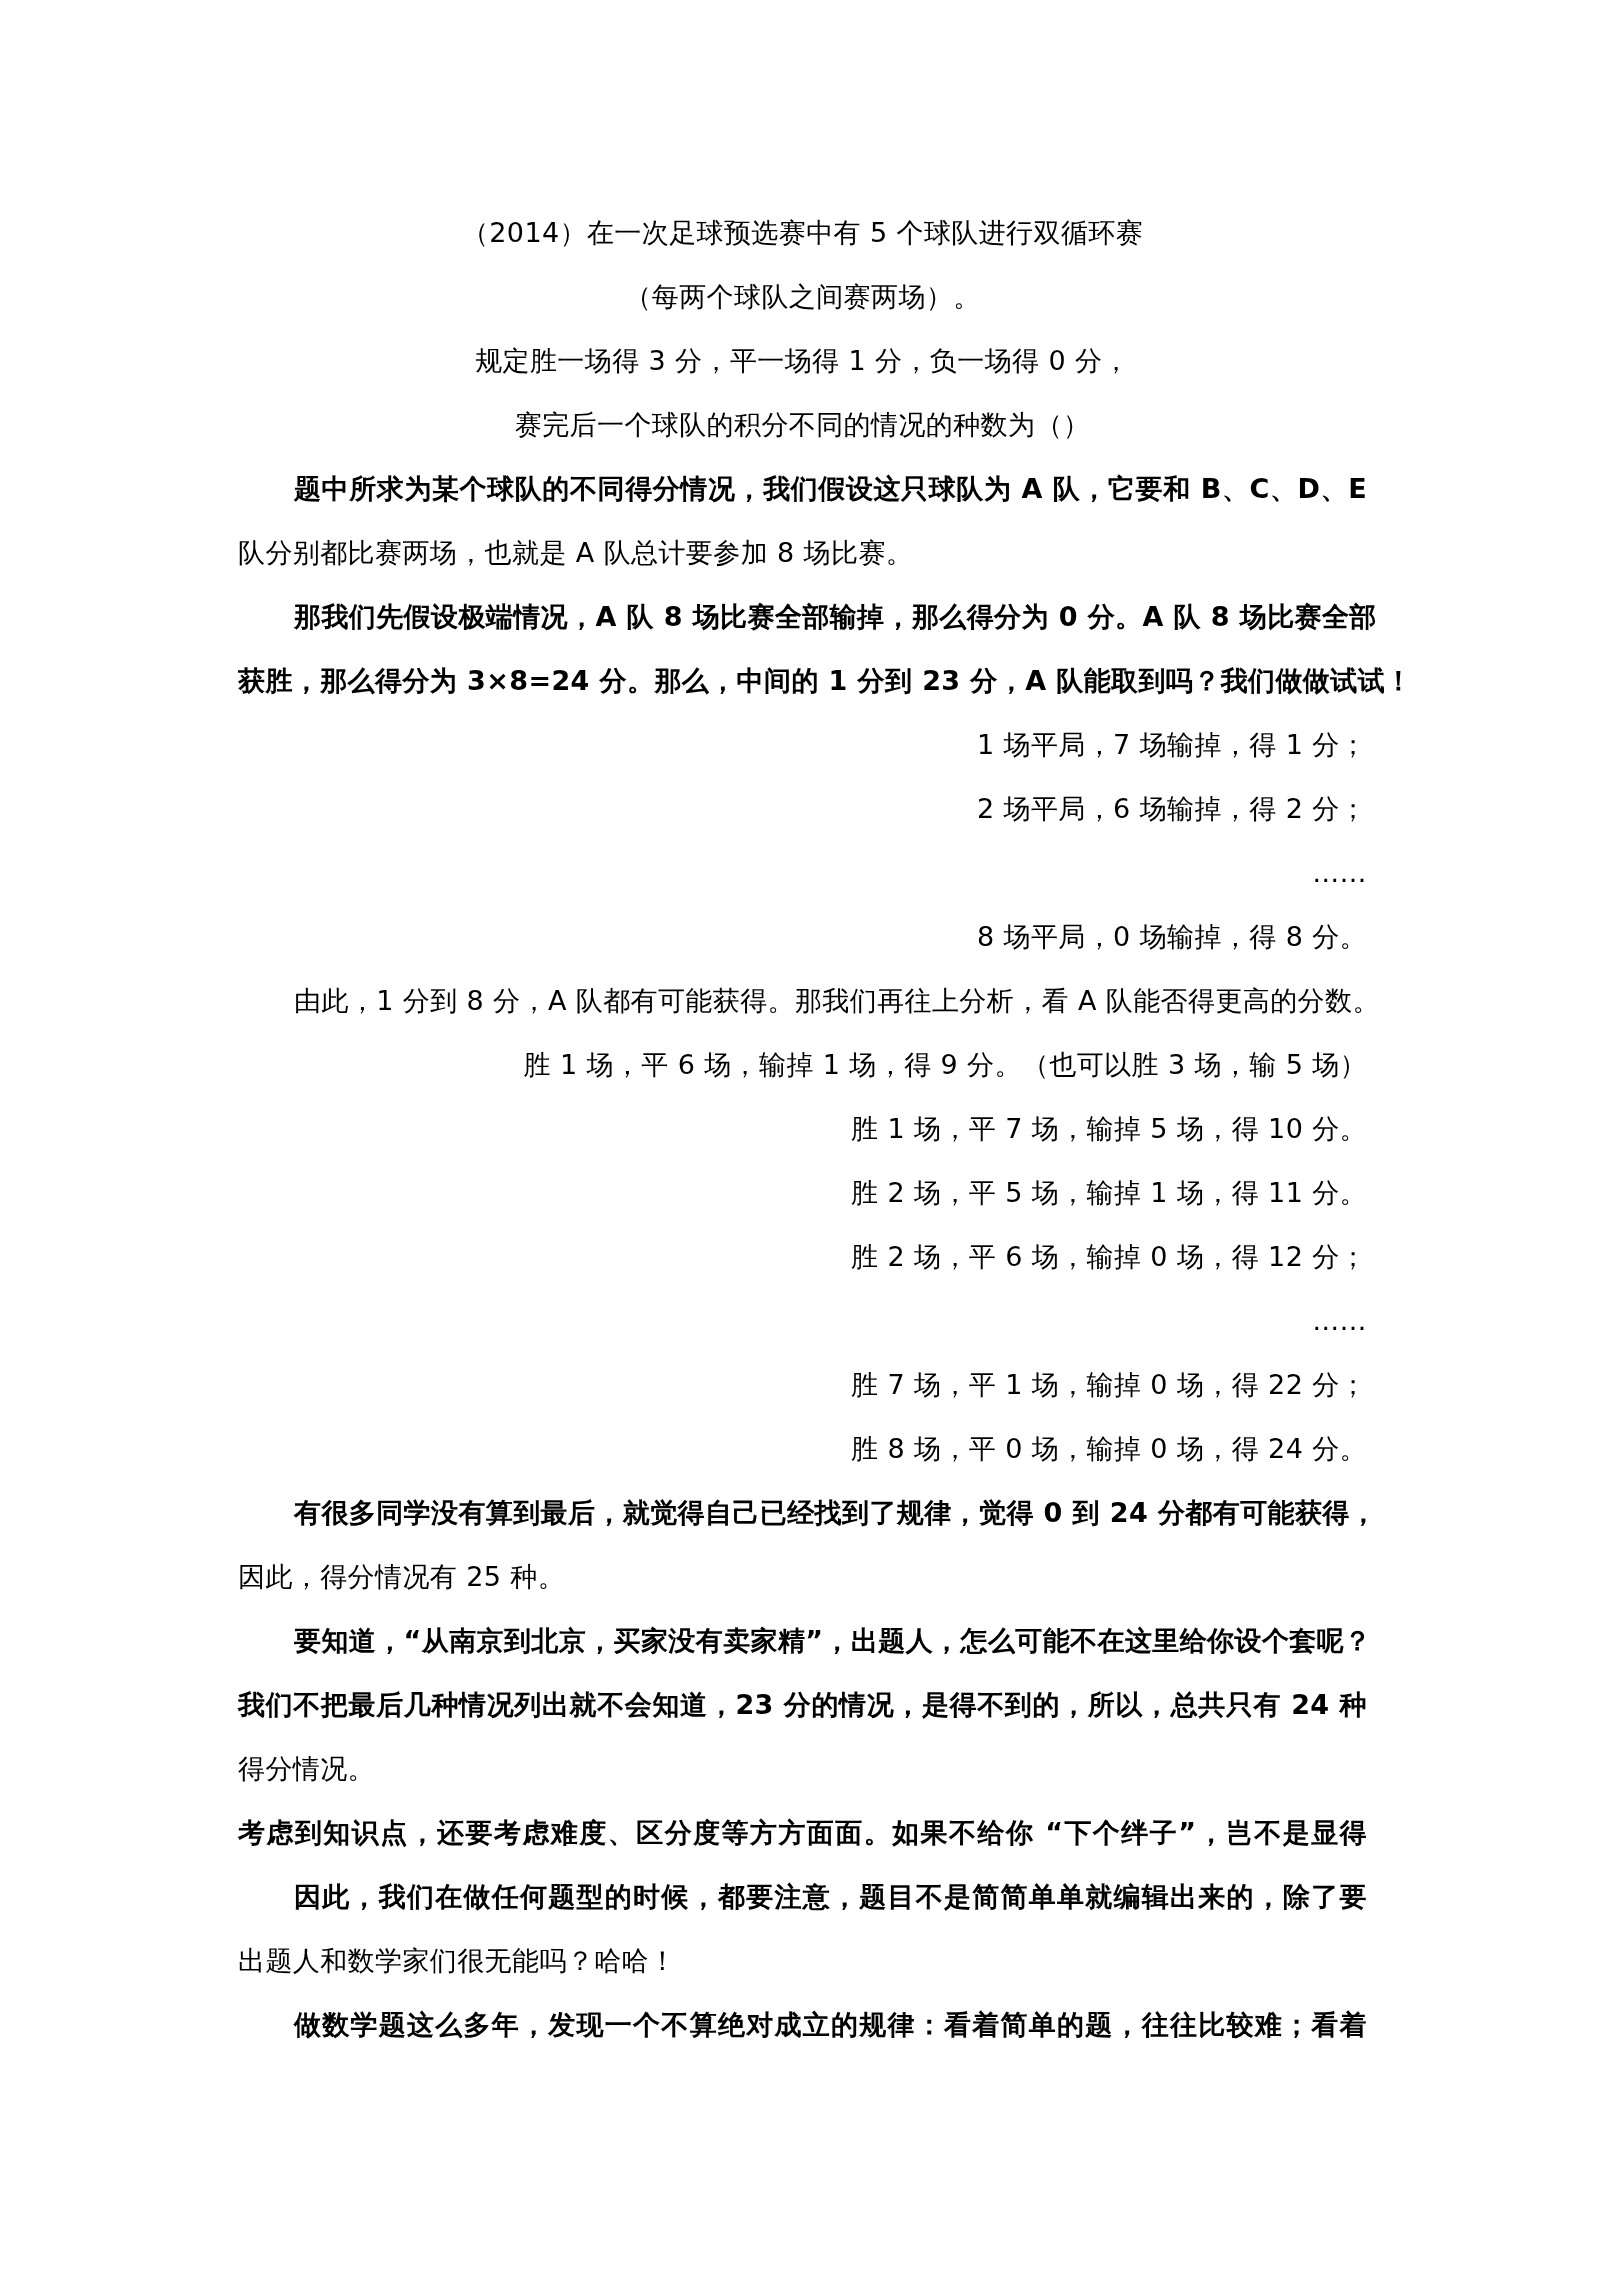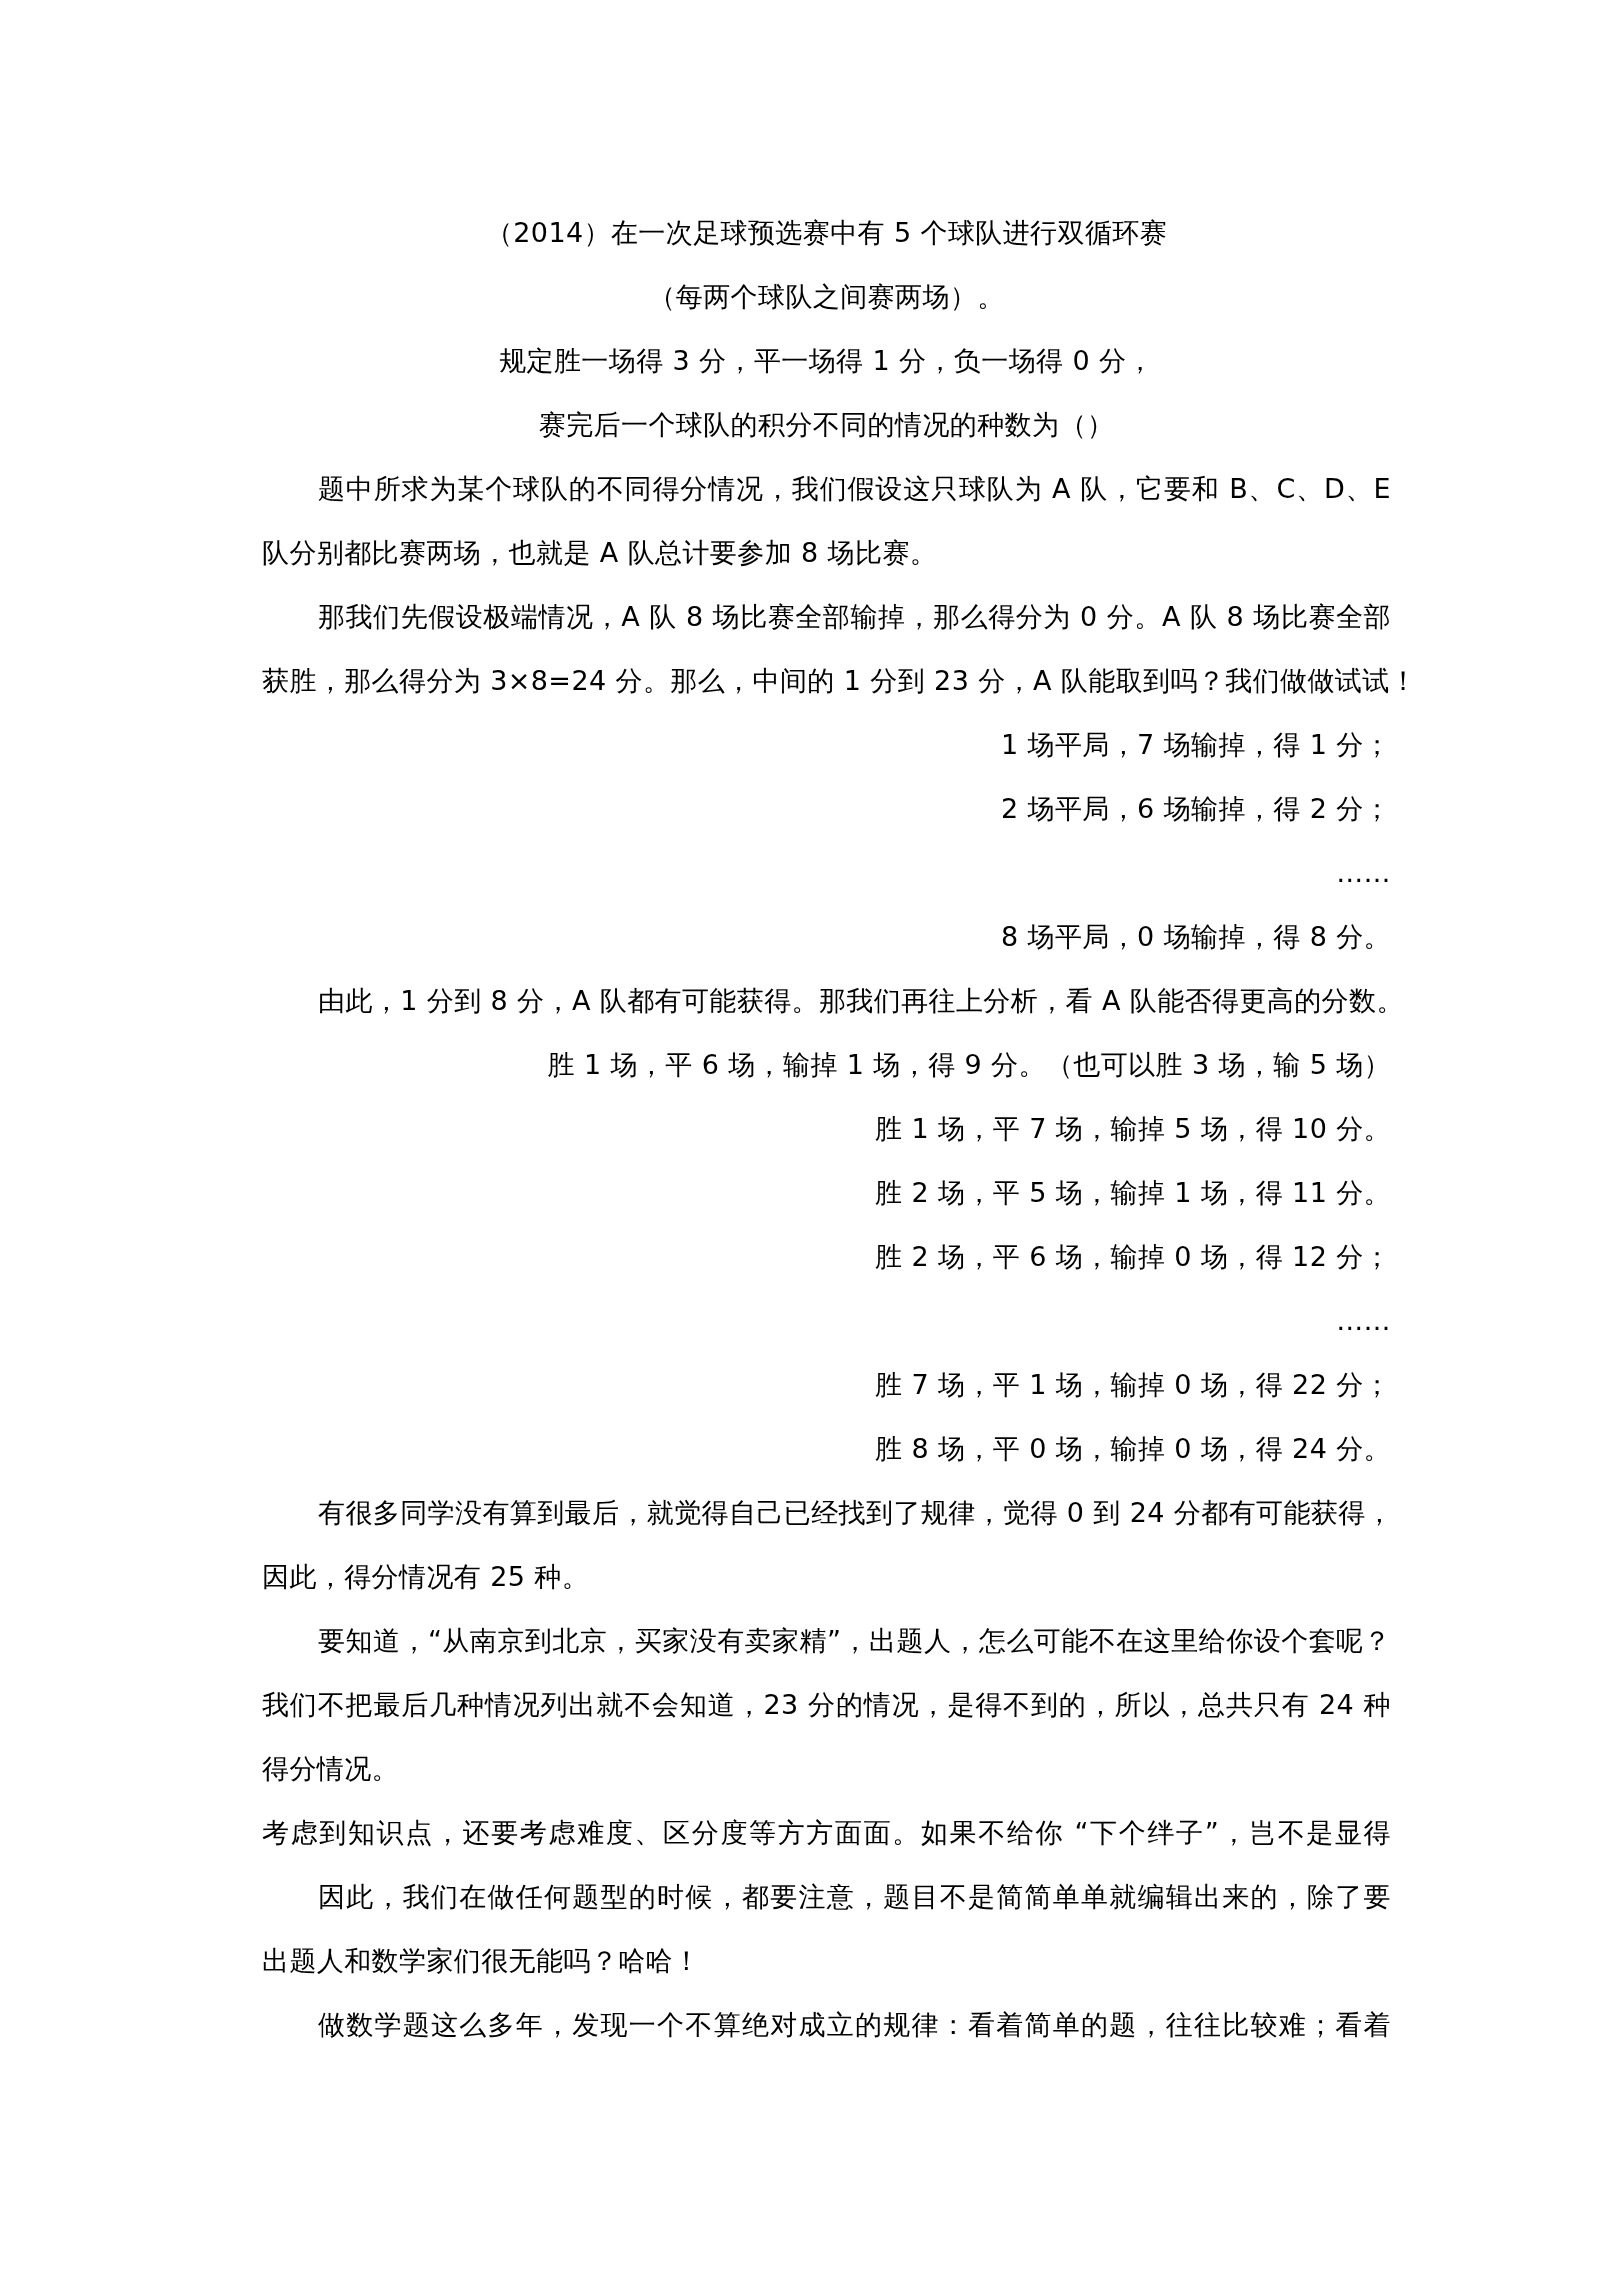--- a/index.html
+++ b/index.html
@@ -10,41 +10,42 @@
     body {
       width: 1623px;
       height: 2295px;
       position: relative;
       overflow: hidden;
       color: #000000;
       font-family: "DejaVu Sans", "Liberation Sans", sans-serif;
     }
     .page {
       position: absolute;
-      left: 262px;
+      left: 238px;
       top: 201px;
       width: 1129px;
     }
     .line {
       font-size: 27px;
       line-height: 64px;
       height: 64px;
       white-space: nowrap;
       letter-spacing: 0.4px;
     }
     .center {
       text-align: center;
     }
     .indent {
       text-indent: 56px;
       text-align: right;
     }
     .para-line {
       text-align: justify;
       text-align-last: justify;
+      font-weight: bold;
     }
   </style>
 </head>
 <body>
 
 <div class="page">
 
   <div>
     <div class="line center">（2014）在一次足球预选赛中有 5 个球队进行双循环赛</div>
     <div class="line center">（每两个球队之间赛两场）。</div>

